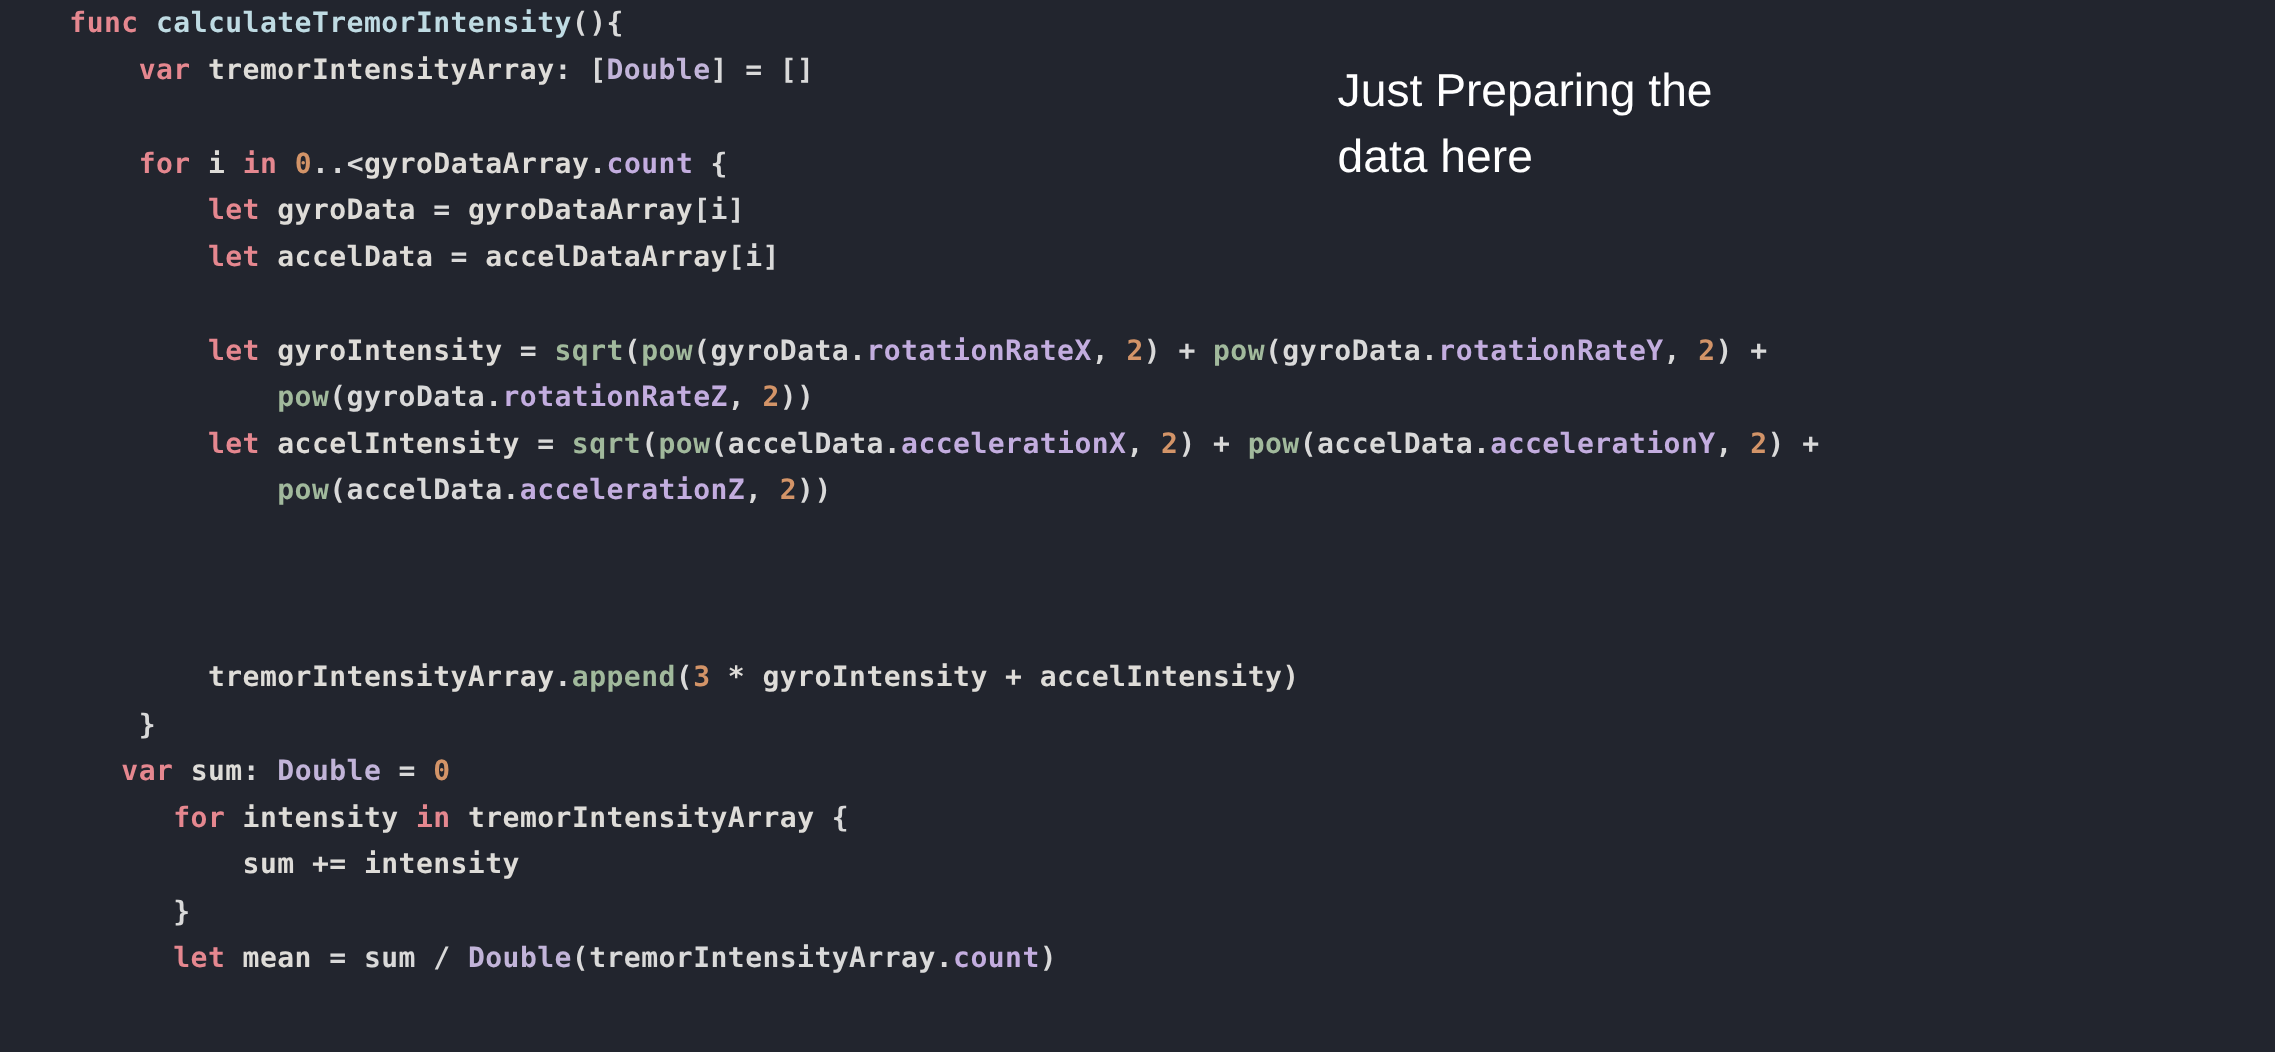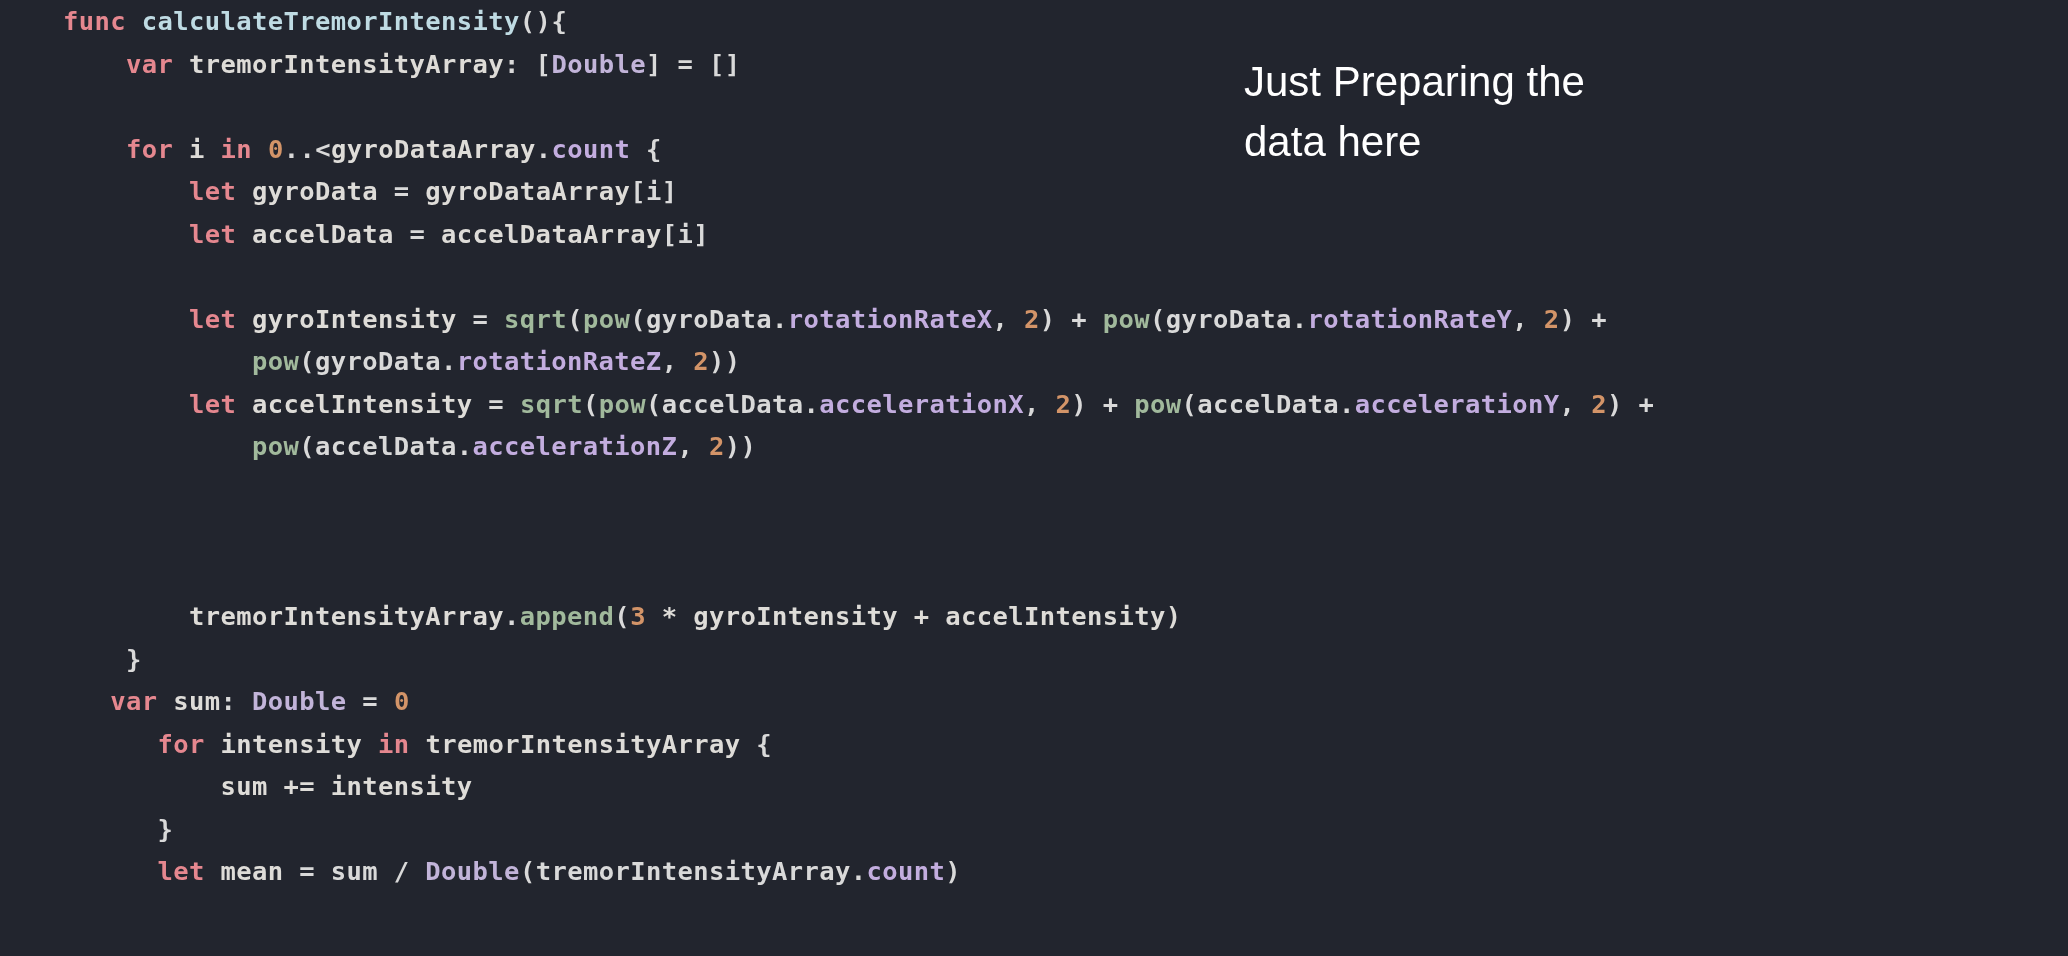--- a/index.html
+++ b/index.html
@@ -34,21 +34,21 @@
   .kw    { color: #e5878f; }    
   .fn    { color: #bfdbe3; }    
   .id    { color: #dedcd8; }    
   .type  { color: #c2b4d9; }    
   .num   { color: #d39468; }    
   .call  { color: #a1b99c; }    
   .prop  { color: #c3addf; }    
   .punct { color: #d9d9d9; }    
   .annot {
     position: absolute;
-    left: 1244px;
+    left: 1216px;
     top: 52px;
     font-family: -apple-system, BlinkMacSystemFont, "Segoe UI", Helvetica, Arial, sans-serif;
     font-size: 42px;
     line-height: 60px;
     color: #ffffff;
     font-weight: 400;
     white-space: pre;
   }
 </style>
 </head>

